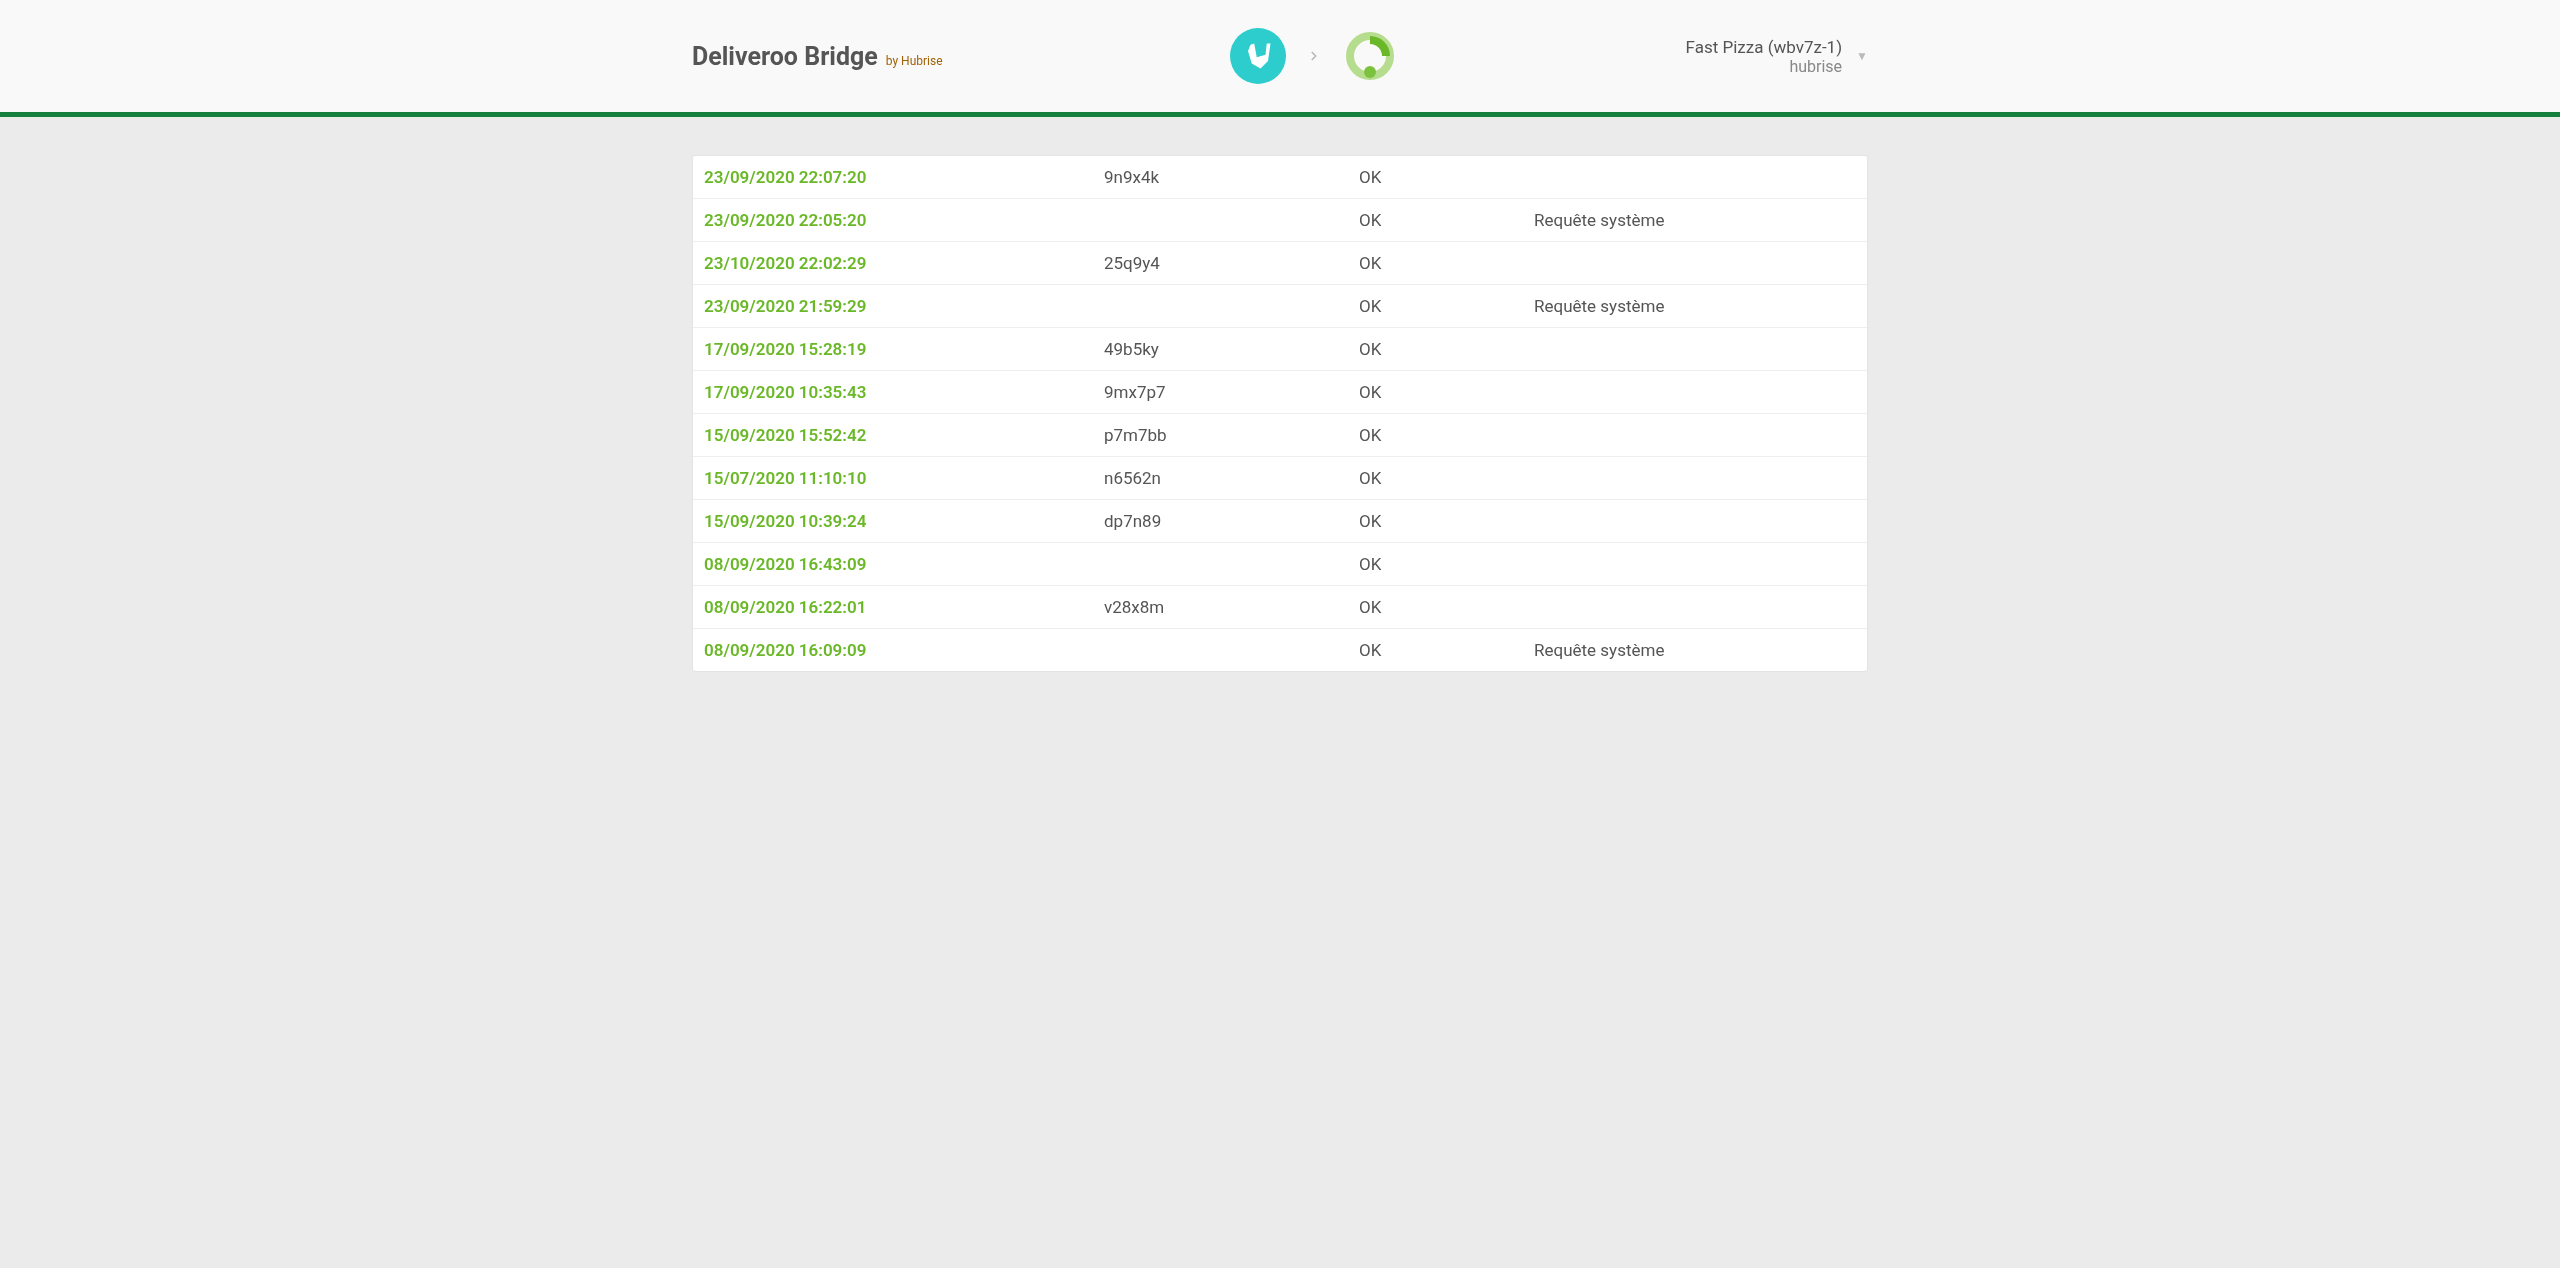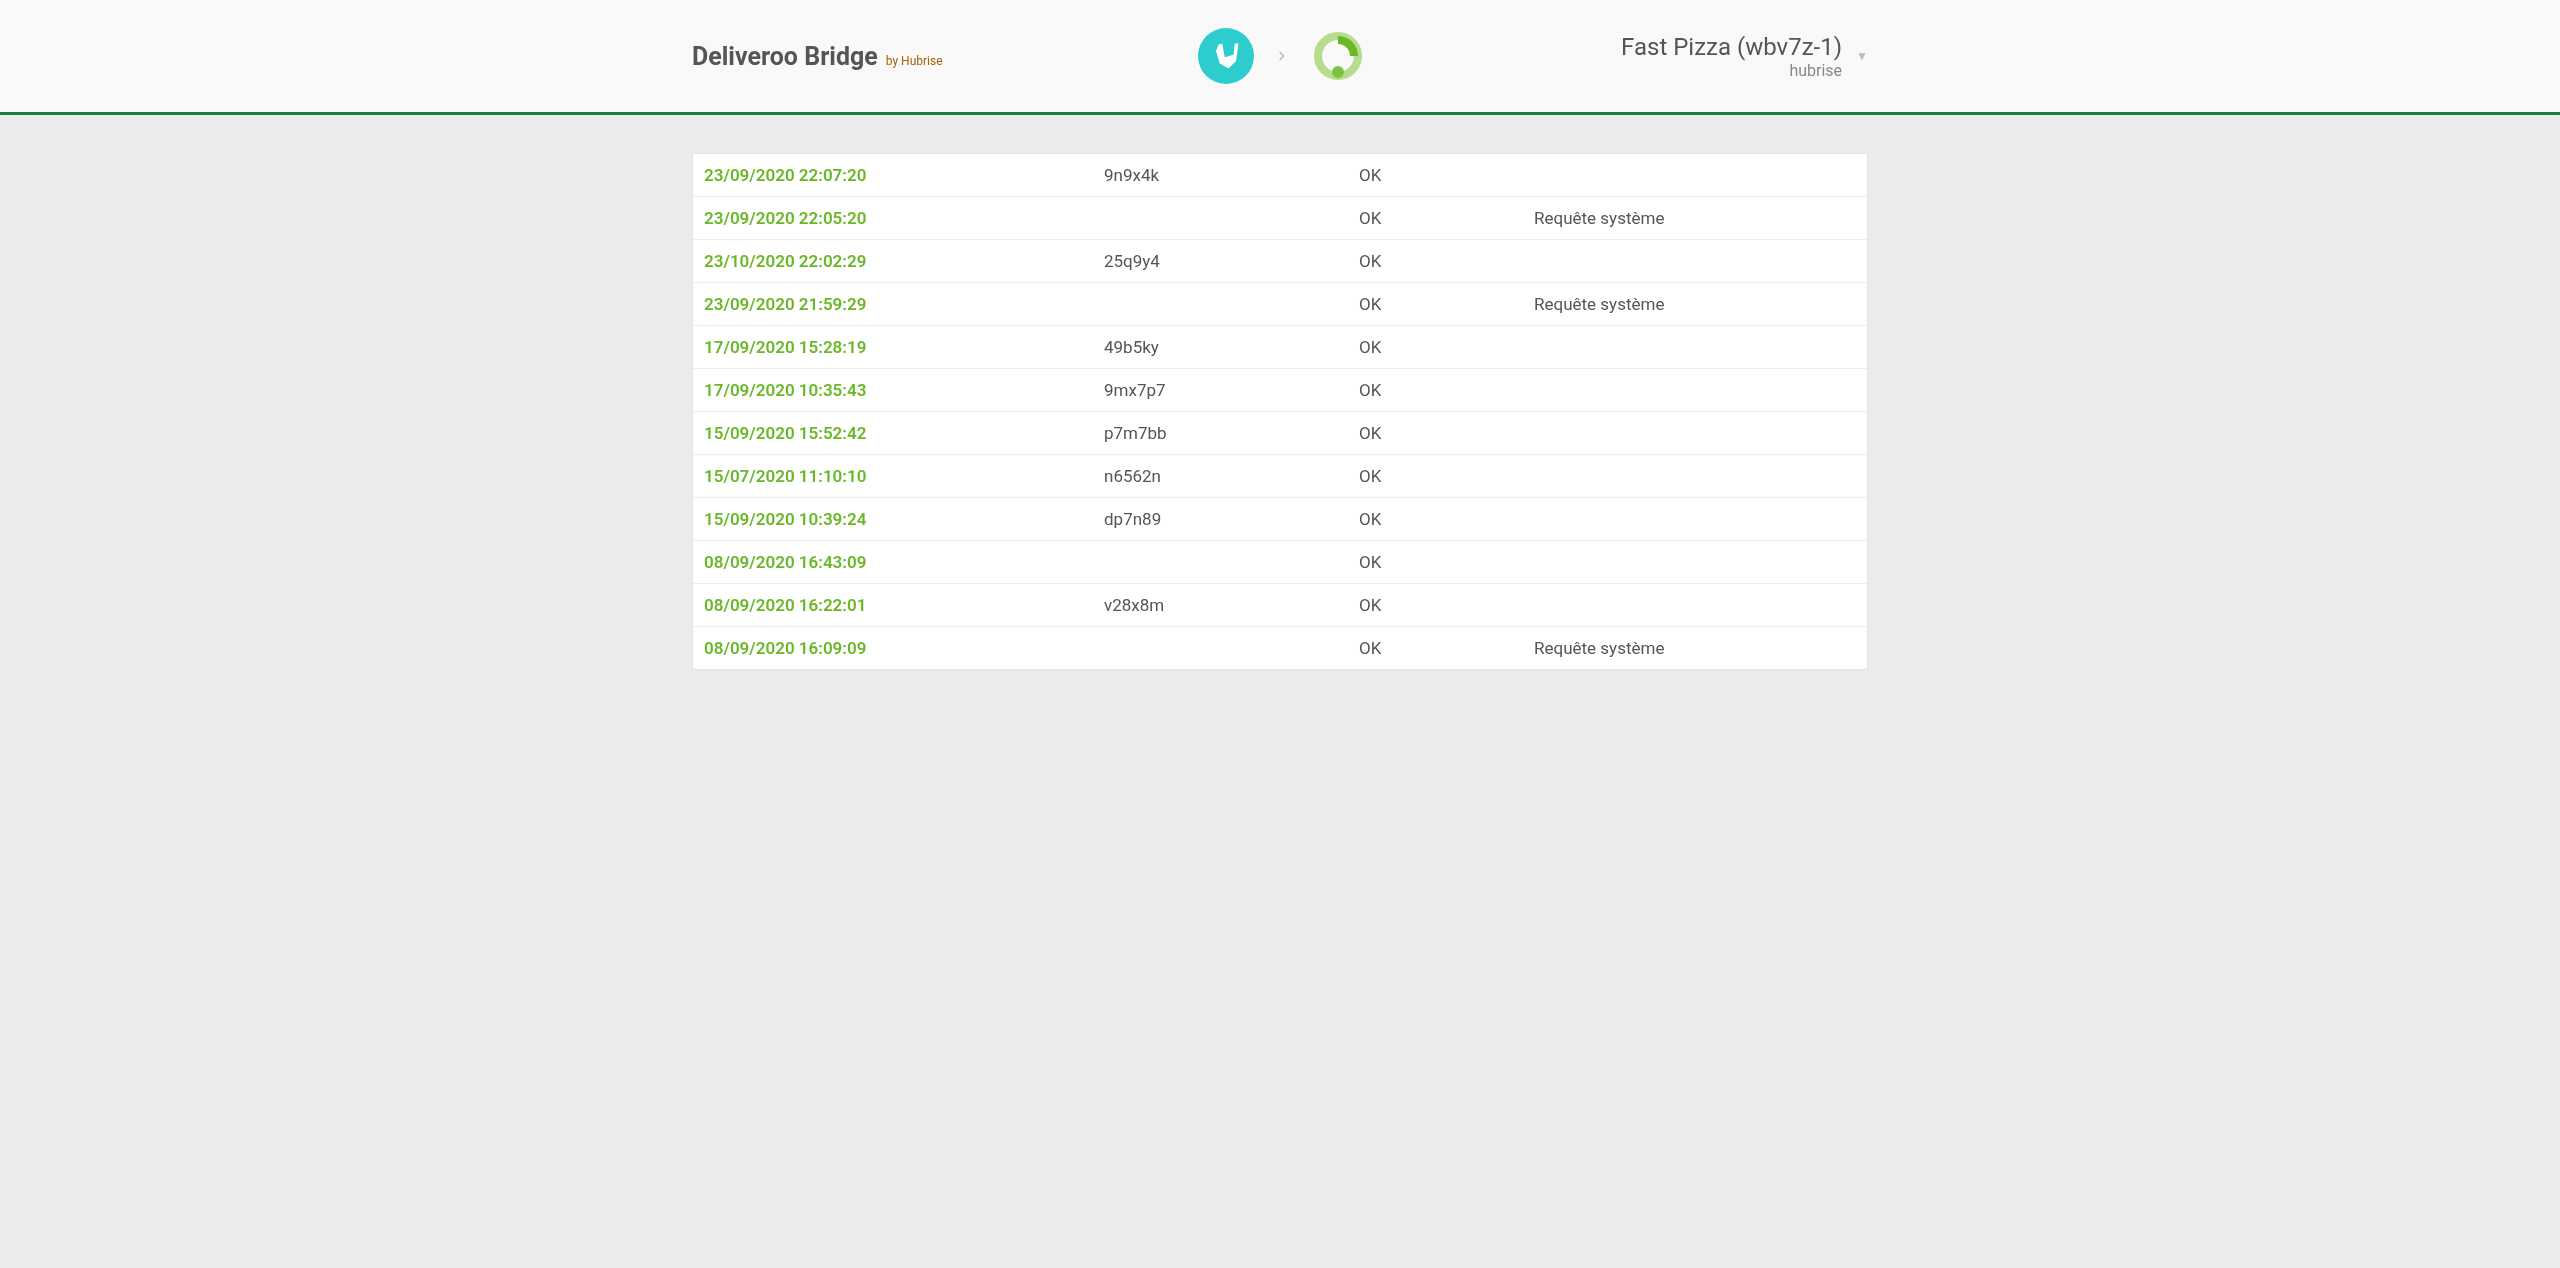--- a/index.html
+++ b/index.html
@@ -7,21 +7,21 @@
       padding: 0;
       box-sizing: border-box;
     }
     body {
       font-family: -apple-system, BlinkMacSystemFont, "Segoe UI", Roboto, Helvetica, Arial, sans-serif;
       background: #ebebeb;
       color: #555;
     }
     .header {
       background: #f9f9f9;
-      border-bottom: 3px solid #15803d;
+      border-bottom: 5px solid #15803d;
       padding: 28px 0;
     }
     .header-inner {
       max-width: 1176px;
       margin: 0 auto;
       display: flex;
       align-items: center;
       justify-content: space-between;
     }
     .brand {
@@ -70,21 +70,21 @@
     }
     .account {
       display: flex;
       align-items: center;
       gap: 14px;
     }
     .account-text {
       text-align: right;
     }
     .account-name {
-      font-size: 24px;
+      font-size: 17px;
       color: #555;
     }
     .account-org {
       font-size: 16px;
       color: #888;
     }
     .dropdown-caret {
       color: #bbb;
       font-size: 12px;
     }

